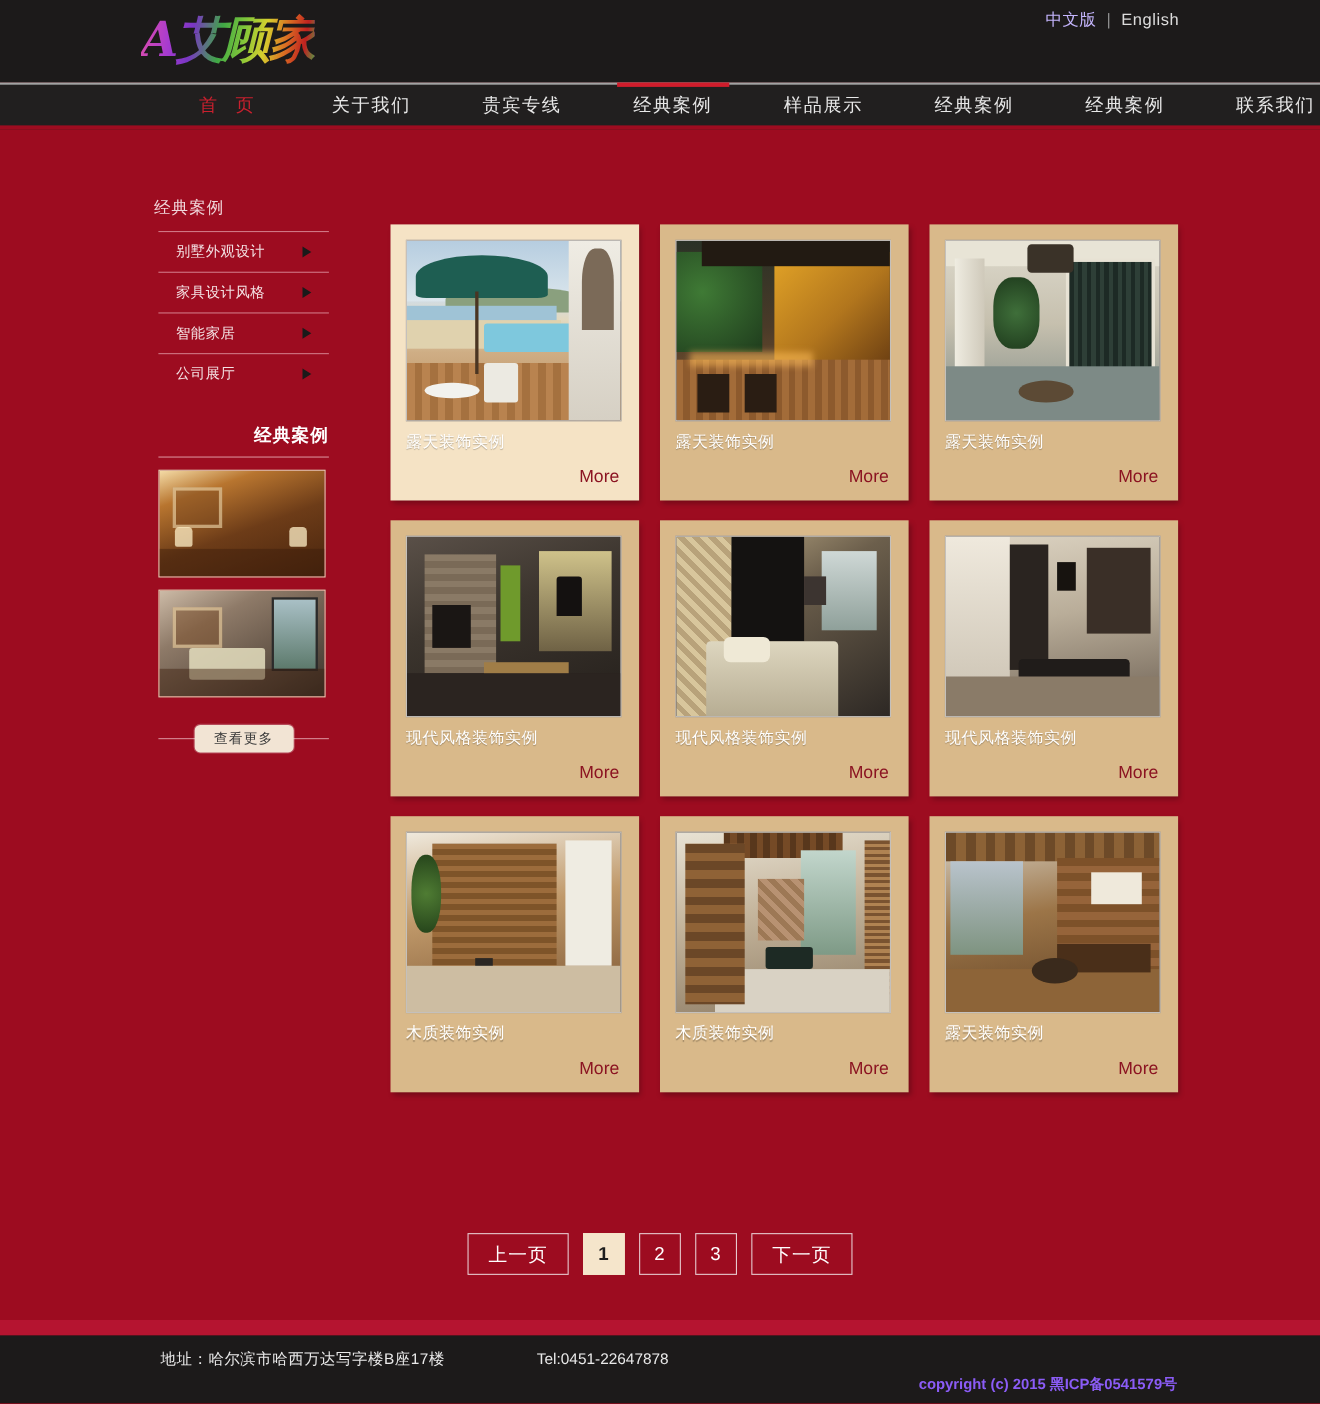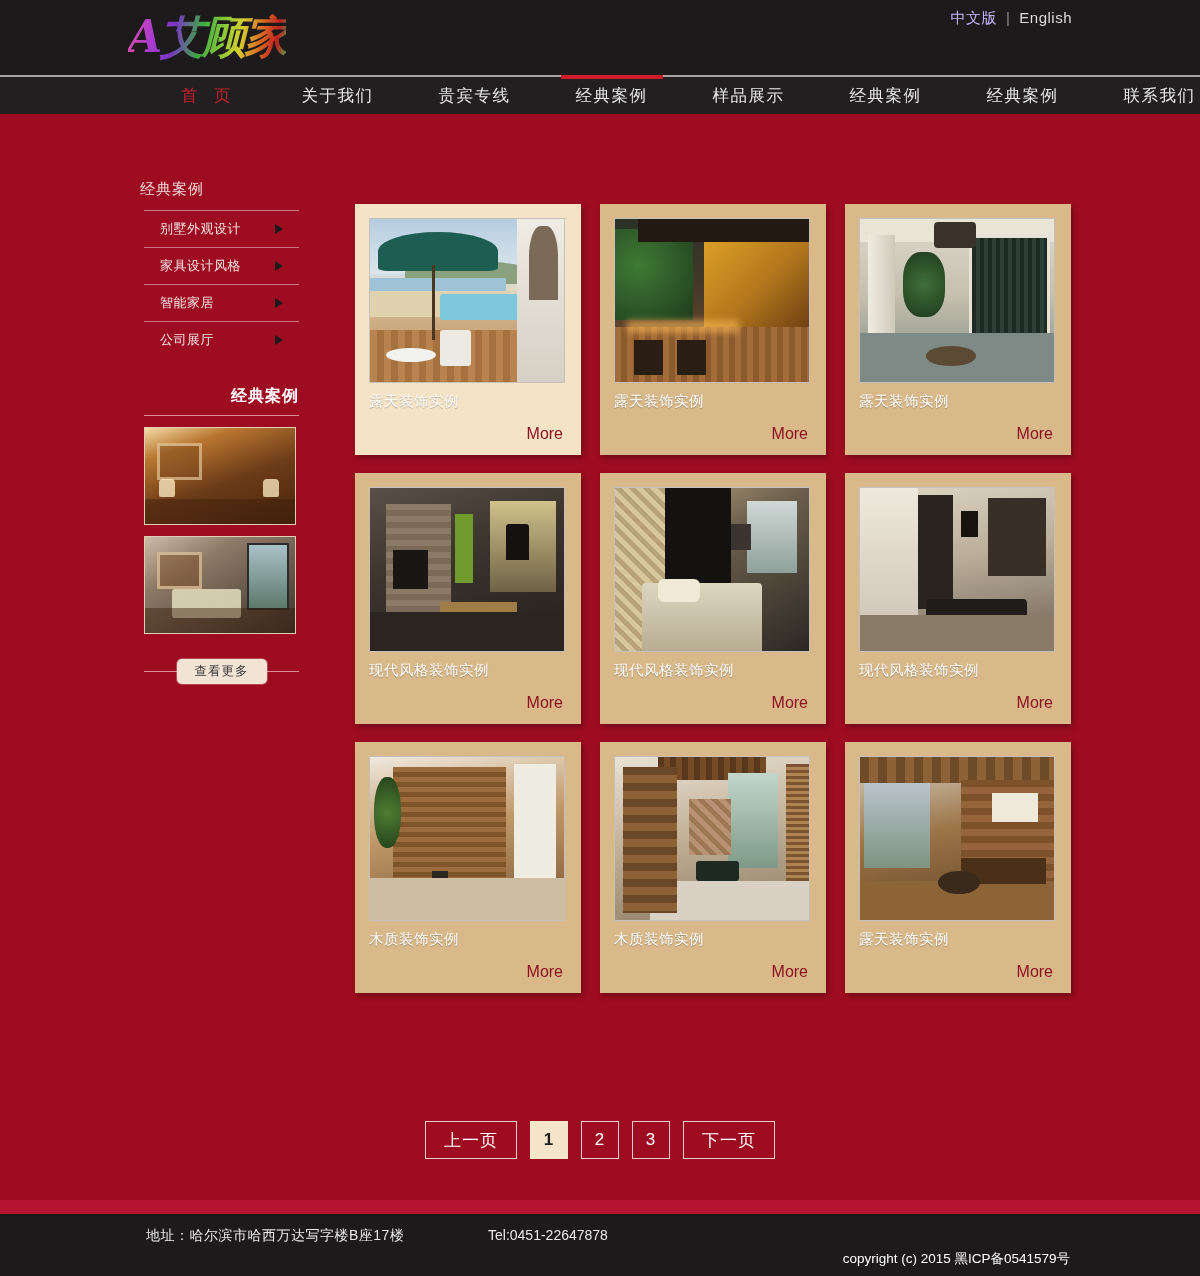--- a/index.html
+++ b/index.html
@@ -417,22 +417,23 @@
   .f-tel {
     position: absolute;
     left: 488px; top: 13px;
     font-size: 14px;
     white-space: nowrap;
   }
   .f-copy {
     position: absolute;
     right: 130px; top: 36px;
     font-size: 13.5px;
-    color: #ffffff;
-    white-space: nowrap;
+    color: #8b5cf6;
+    white-space: nowrap;
+    font-weight: bold;
   }
   .watermark {
     position: absolute;
     left: 8px;
     bottom: 14px;
     font-size: 19px;
     color: rgba(210,210,210,.72);
     letter-spacing: 1px;
     white-space: nowrap;
     pointer-events: none;

